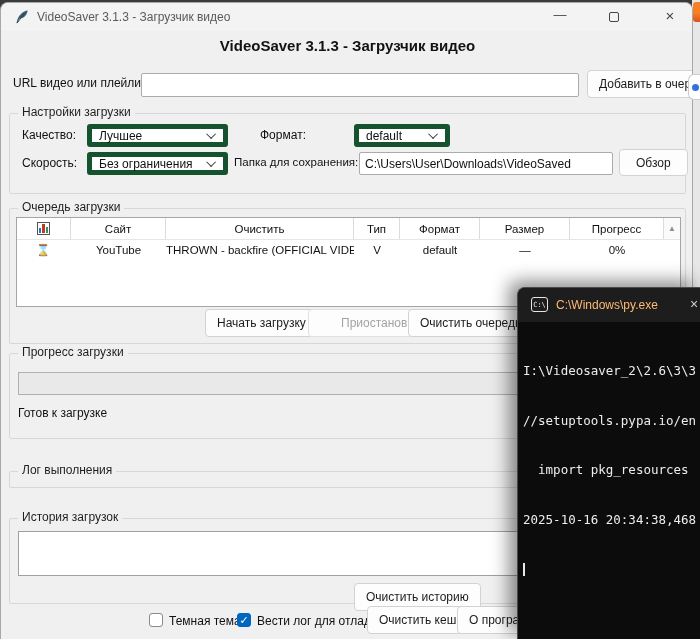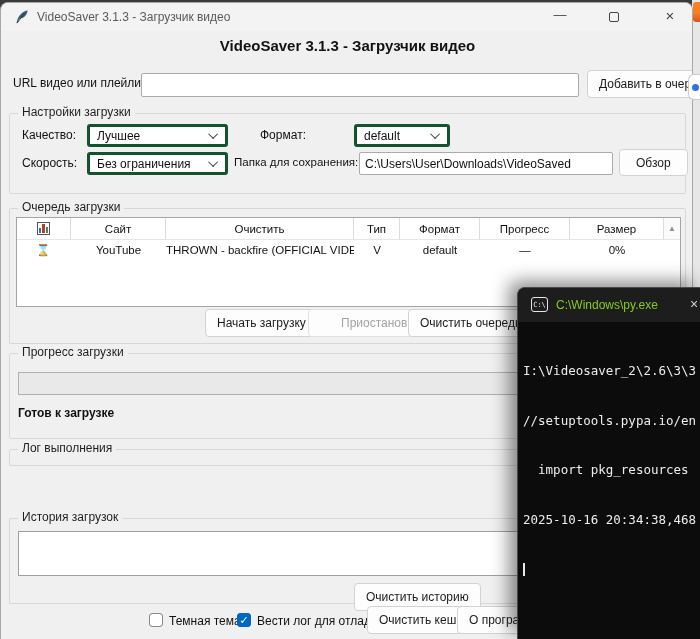--- a/index.html
+++ b/index.html
@@ -29,21 +29,21 @@
   .heading { position:absolute; left:0; top:34px; width:693px; text-align:center;
              font-size:15px; font-weight:bold; color:#121212; }
 
   .lbl { position:absolute; font-size:12px; color:#111; white-space:nowrap; }
   .entry { position:absolute; background:#fff; border:1px solid #ababab; border-radius:2px;
            font-size:12px; padding:8px 5px; color:#111; font-family:"Liberation Sans",sans-serif; outline:none; }
   .btn { position:absolute; display:inline-flex; align-items:center; justify-content:center;
          height:28px; padding:0 11px; background:#fdfdfd; border:1px solid #d2d2d2; border-radius:4px;
          font-size:12px; color:#1b1b1b; white-space:nowrap; }
   .btn.disabled { color:#a3a3a3; border-color:#e1e1e1; }
-  .combo { position:absolute; height:23px; background:#fff; border:3px solid #14532d; border-radius:3px;
+  .combo { position:absolute; height:23px; background:#fff; border:5px solid #14532d; border-radius:3px;
            display:flex; align-items:center; justify-content:space-between; padding:0 7px; font-size:12px; color:#111; }
   .chev { width:7px; height:7px; border-left:1.4px solid #3c3c3c; border-bottom:1.4px solid #3c3c3c;
           transform:rotate(-45deg) translateY(-2px); }
 
   .group { position:absolute; border:1px solid #d7d7d7; border-radius:2px; }
   .grouplabel { position:absolute; top:-9px; left:8px; background:#f0f0f0; padding:0 4px;
                 font-size:12px; color:#1f1f1f; white-space:nowrap; }
 
   
   .url-label { left:12px; top:73px; }
@@ -73,24 +73,24 @@
   .scroll-up { font-size:8px; color:#8f8f8f; line-height:20px; }
   .chart-ico { width:13px; height:13px; border:1px solid #555; background:#fff;
                display:flex; align-items:flex-end; justify-content:center; gap:1px; padding:1px; }
   .chart-ico i { display:block; width:2.5px; }
   .q-b1 { left:195px; top:100px; } .q-b2 { left:298px; top:100px;padding-left:32px; } .q-b3 { left:398px; top:100px; }
 
   
   .g-progress { left:8px; top:350px; width:677px; height:86px; }
   .pbar { position:absolute; left:8px; top:18px; width:661px; height:23px; background:#e9e9e9;
           border:1px solid #b0b0b0; }
-  .pstatus { left:8px; top:52px;font-weight:bold; }
-
-  
-  .g-log { left:8px; top:446px; width:677px; height:17px;text-decoration:underline; }
+  .pstatus { left:8px; top:52px; }
+
+  
+  .g-log { left:8px; top:468px; width:677px; height:17px;text-decoration:underline; }
 
   
   .g-history { left:8px; top:515px; width:677px; height:86px; }
   .history-list { position:absolute; left:8px; top:12px; width:661px; height:45px; background:#fff;
                   border:1px solid #a0a0a0; }
   .h-b1 { left:242px; top:64px; } .h-b2 { left:344px; top:64px; }
 
   
   .checkbox { position:absolute; width:14px; height:14px; border:1px solid #8b8b8b; border-radius:3px; background:#fff; }
   .checkbox.checked { background:#0067c0; border-color:#0067c0; color:#fff; font-size:11px;
@@ -100,21 +100,21 @@
   .f-cache { left:366px; top:603px; } .f-about { left:456px; top:603px; }
 
   
   .term { position:absolute; left:517px; top:287px; width:183px; height:352px; background:#0c0c0c;
           border-radius:8px 0 0 0; overflow:hidden; z-index:20;
           box-shadow:-8px -6px 18px rgba(0,0,0,.45); border-left:1px solid #4a4a4a; border-top:1px solid #4a4a4a; }
   .term-titlebar { position:absolute; left:0; top:0; width:100%; height:34px; background:#1d1d1d; }
   .term-icon { position:absolute; left:13px; top:9px; width:17px; height:15px; border:1.4px solid #e6e6e6;
                border-radius:3px; font-size:7px; color:#e6e6e6; display:flex; align-items:center;
                justify-content:center; font-family:"DejaVu Sans Mono",monospace; }
-  .term-title { position:absolute; left:38px; top:10px; font-size:12px; color:#84cc16; white-space:nowrap; }
+  .term-title { position:absolute; left:38px; top:10px; font-size:12px; color:#fdba74; white-space:nowrap; }
   .term-close { position:absolute; left:172px; top:8px; font-size:14px; color:#cfcfcf; }
   .term-body { position:absolute; left:5px; top:42px; width:200px; font-family:"DejaVu Sans Mono",monospace;
                font-size:12.5px; line-height:16.5px; color:#ededed; white-space:pre; }
   .term-line { display:block; }
   .cursor { display:block; width:2px; height:13px; background:#e8e8e8; margin-top:2px; }
 </style>
 </head>
 <body>
 
 <div class="stage">
@@ -171,22 +171,22 @@
             <span class="chart-ico">
               <i style="height:5px;background:#2e6fb7"></i>
                 <i style="height:9px;background:#c03a2b"></i>
                 <i style="height:6px;background:#3a8f5f"></i>
             </span>
           </div>
           <div class="cell">Сайт</div>
           <div class="cell">Очистить</div>
           <div class="cell">Тип</div>
           <div class="cell">Формат</div>
+          <div class="cell">Размер</div>
           <div class="cell">Прогресс</div>
-          <div class="cell">Размер</div>
           <div class="cell scroll-cell">
             <span class="scroll-up">▲</span>
           </div>
         </div>
         <div class="trow tbody-row">
           <div class="cell">⌛</div>
           <div class="cell">YouTube</div>
           <div class="cell">THROWN - backfire (OFFICIAL VIDEO)</div>
           <div class="cell">V</div>
           <div class="cell">default</div>

